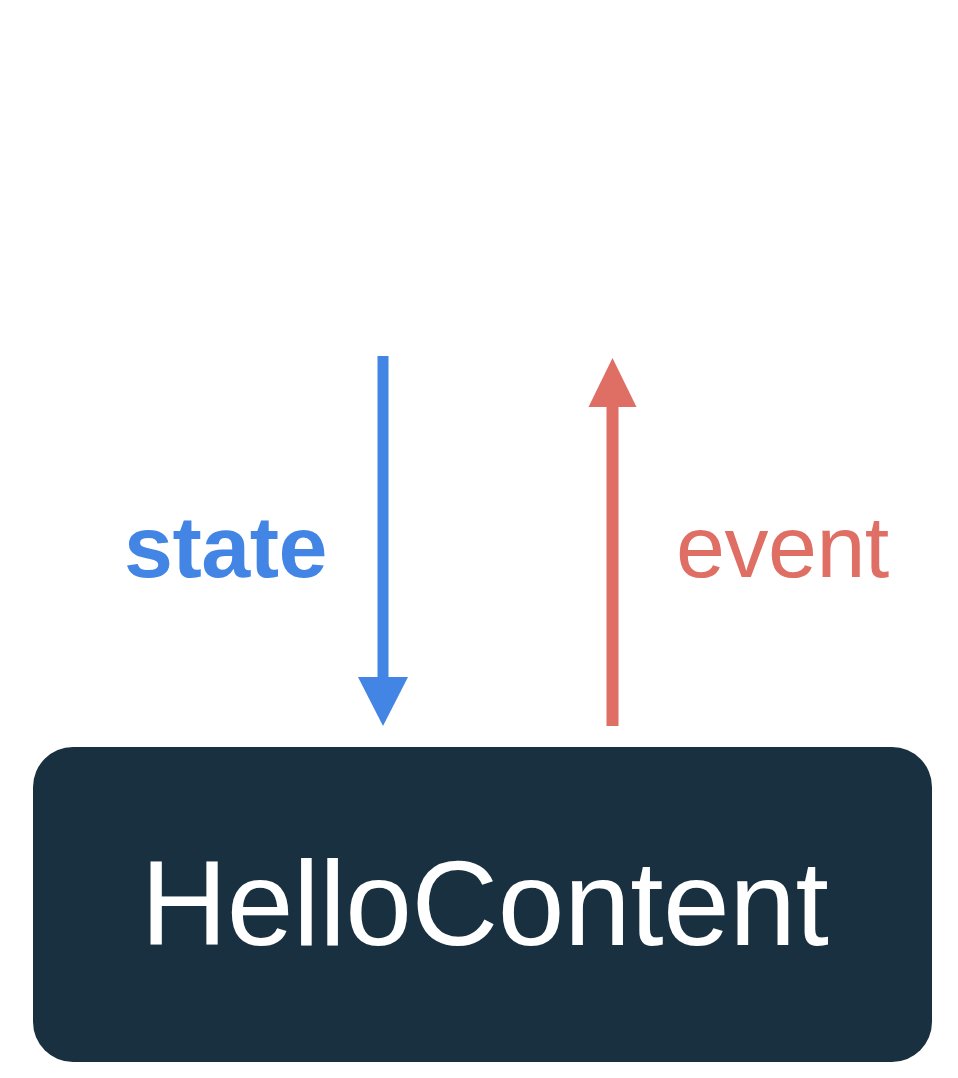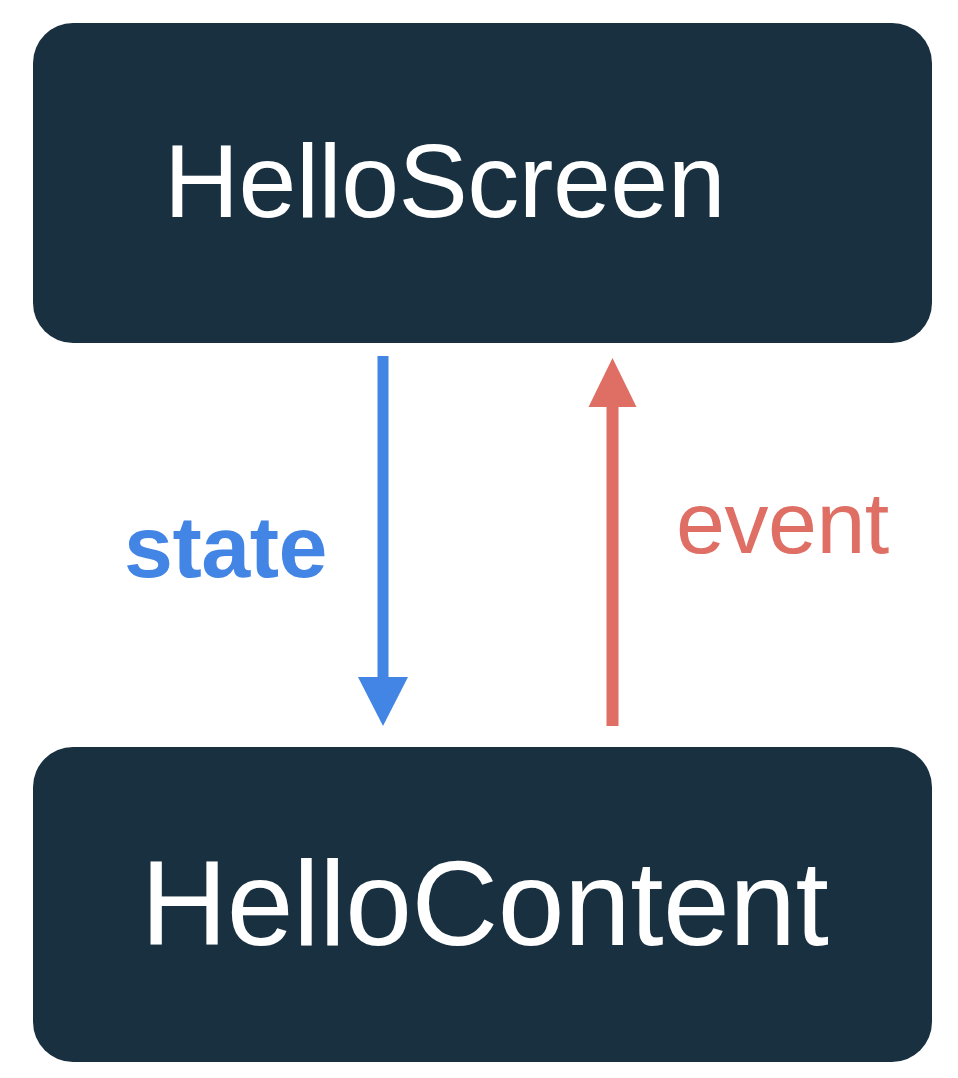--- a/index.html
+++ b/index.html
@@ -93,32 +93,29 @@
     letter-spacing: -0.5px;
   }
   #label-state {
     left: 124px;
     top: 503px;
     color: #4285E4;
     font-weight: bold;
   }
   #label-event {
     left: 676px;
-    top: 479px;
+    top: 503px;
     color: #DF6F64;
   }
 </style>
 </head>
 <body>
 
 <div id="canvas">
 
-  <div class="node" id="node-screen">
-    <span class="node-label">HelloScreen</span>
-  </div>
 
   <svg class="arrow-svg" id="arrow-state" viewBox="0 0 62 375" aria-hidden="true">
     <g>
       <rect x="25.5" y="0" width="11" height="322" fill="#4285E4"></rect>
       <polygon points="6,321 56,321 31,370" fill="#4285E4"></polygon>
     </g>
   </svg>
 
   <svg class="arrow-svg" id="arrow-event" viewBox="0 0 62 375" aria-hidden="true">
     <g>

